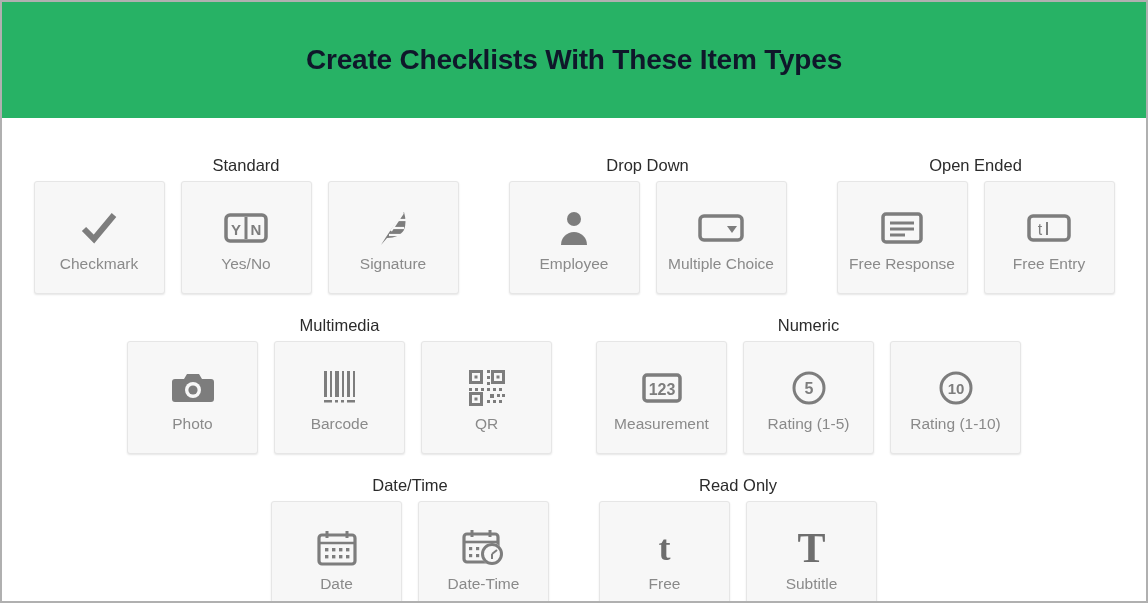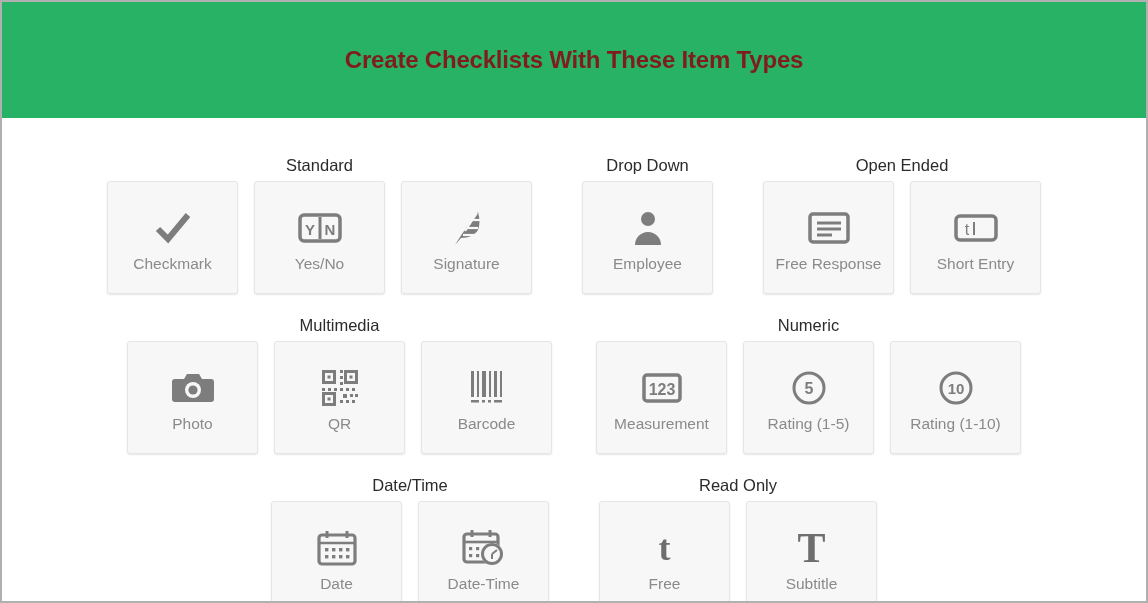--- a/index.html
+++ b/index.html
@@ -21,22 +21,22 @@
   }
   #header {
     height: 116px;
     background: #27b265;
     display: flex;
     align-items: center;
     justify-content: center;
     box-sizing: border-box;
   }
   #header-title {
-    color: #7f1d1d;
-    font-size: 24px;
+    color: #0f172a;
+    font-size: 28px;
     font-weight: bold;
     letter-spacing: -0.2px;
     font-family: "Liberation Sans", sans-serif;
     white-space: nowrap;
   }
   #content {
     padding-top: 26px;
   }
   .row {
     display: flex;
@@ -167,20 +167,29 @@
           <div class="card">
             <div class="card-icon">
               <svg width="30" height="40" viewBox="0 0 30 40">
                 <circle cx="15" cy="11" r="7" fill="#7d7d7d"></circle>
                 <path d="M2 37 A13 13 0 0 1 28 37 Z" fill="#7d7d7d"></path>
               </svg>
             </div>
             <div class="card-label">Employee</div>
           </div>
 
+          <div class="card">
+            <div class="card-icon">
+              <svg width="46" height="32" viewBox="0 0 46 32">
+                <rect x="2" y="4" width="42" height="24" rx="4" ry="4" stroke="#7d7d7d" stroke-width="3.5" fill="none"></rect>
+                <path d="M29 14 L39 14 L34 21 Z" fill="#7d7d7d"></path>
+              </svg>
+            </div>
+            <div class="card-label">Multiple Choice</div>
+          </div>
 
         </div>
       </div>
 
       <div class="group">
         <div class="group-label">Open Ended</div>
         <div class="cards">
 
           <div class="card">
             <div class="card-icon">
@@ -195,21 +204,21 @@
           </div>
 
           <div class="card">
             <div class="card-icon">
               <svg width="44" height="32" viewBox="0 0 44 32">
                 <rect x="2" y="4" width="40" height="24" rx="4" ry="4" stroke="#7d7d7d" stroke-width="3.5" fill="none"></rect>
                 <text x="13" y="23" text-anchor="middle" font-size="16" fill="#7d7d7d" font-family="Liberation Sans, sans-serif">t</text>
                 <line x1="20" y1="10" x2="20" y2="23" stroke="#7d7d7d" stroke-width="2"></line>
               </svg>
             </div>
-            <div class="card-label">Short Entry</div>
+            <div class="card-label">Free Entry</div>
           </div>
 
         </div>
       </div>
 
     </div>
 
     <div class="row row-2">
 
       <div class="group">
@@ -218,20 +227,40 @@
 
           <div class="card">
             <div class="card-icon">
               <svg width="44" height="36" viewBox="0 0 44 36">
                 <path d="M4 9 H13 L16 4 H28 L31 9 H40 A3 3 0 0 1 43 12 V29 A3 3 0 0 1 40 32 H4 A3 3 0 0 1 1 29 V12 A3 3 0 0 1 4 9 Z" fill="#7d7d7d"></path>
                 <circle cx="22" cy="20" r="8" fill="#f7f7f7"></circle>
                 <circle cx="22" cy="20" r="4.6" fill="#7d7d7d"></circle>
               </svg>
             </div>
             <div class="card-label">Photo</div>
+          </div>
+
+          <div class="card">
+            <div class="card-icon">
+              <svg width="40" height="38" viewBox="0 0 40 38">
+                <g fill="#7d7d7d">
+                  <rect x="4" y="2" width="3" height="26"></rect>
+                  <rect x="10" y="2" width="2" height="26"></rect>
+                  <rect x="15" y="2" width="4" height="26"></rect>
+                  <rect x="22" y="2" width="2" height="26"></rect>
+                  <rect x="27" y="2" width="3" height="26"></rect>
+                  <rect x="33" y="2" width="2" height="26"></rect>
+                  <rect x="4" y="31" width="8" height="2.5"></rect>
+                  <rect x="15" y="31" width="3" height="2.5"></rect>
+                  <rect x="21" y="31" width="3" height="2.5"></rect>
+                  <rect x="27" y="31" width="8" height="2.5"></rect>
+                </g>
+              </svg>
+            </div>
+            <div class="card-label">Barcode</div>
           </div>
 
           <div class="card">
             <div class="card-icon">
               <svg width="38" height="38" viewBox="0 0 38 38">
                 <g fill="#7d7d7d">
                   <rect x="1" y="1" width="14" height="14"></rect>
                   <rect x="23" y="1" width="14" height="14"></rect>
                   <rect x="1" y="23" width="14" height="14"></rect>
                 </g>
@@ -258,40 +287,20 @@
                   <rect x="19" y="31" width="3" height="3"></rect>
                   <rect x="25" y="31" width="3" height="3"></rect>
                   <rect x="31" y="31" width="3" height="3"></rect>
                   <rect x="34" y="25" width="3" height="3"></rect>
                 </g>
               </svg>
             </div>
             <div class="card-label">QR</div>
           </div>
 
-          <div class="card">
-            <div class="card-icon">
-              <svg width="40" height="38" viewBox="0 0 40 38">
-                <g fill="#7d7d7d">
-                  <rect x="4" y="2" width="3" height="26"></rect>
-                  <rect x="10" y="2" width="2" height="26"></rect>
-                  <rect x="15" y="2" width="4" height="26"></rect>
-                  <rect x="22" y="2" width="2" height="26"></rect>
-                  <rect x="27" y="2" width="3" height="26"></rect>
-                  <rect x="33" y="2" width="2" height="26"></rect>
-                  <rect x="4" y="31" width="8" height="2.5"></rect>
-                  <rect x="15" y="31" width="3" height="2.5"></rect>
-                  <rect x="21" y="31" width="3" height="2.5"></rect>
-                  <rect x="27" y="31" width="8" height="2.5"></rect>
-                </g>
-              </svg>
-            </div>
-            <div class="card-label">Barcode</div>
-          </div>
-
         </div>
       </div>
 
       <div class="group">
         <div class="group-label">Numeric</div>
         <div class="cards">
 
           <div class="card">
             <div class="card-icon">
               <svg width="42" height="34" viewBox="0 0 42 34">

